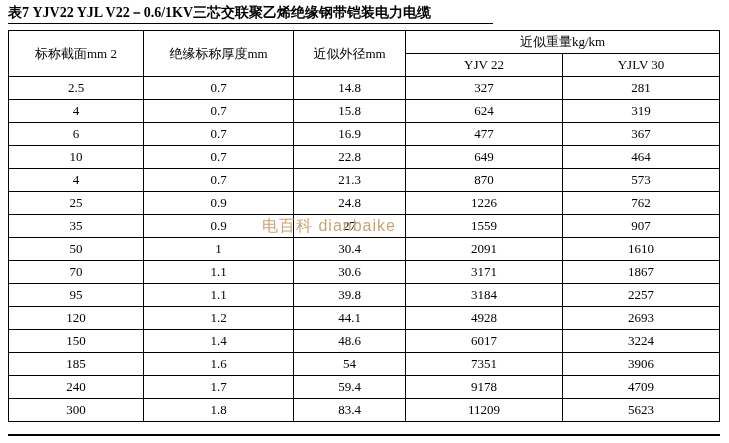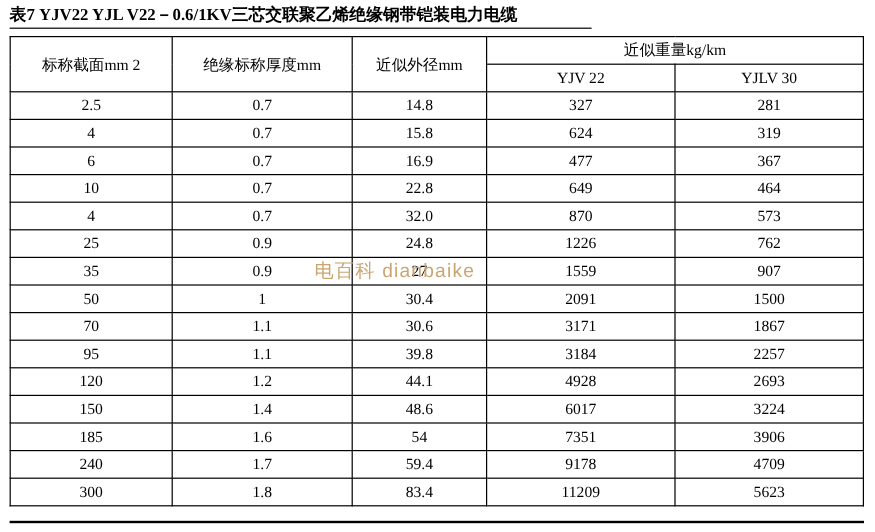--- a/index.html
+++ b/index.html
@@ -145,21 +145,21 @@
         <tr>
           <td>10</td>
           <td>0.7</td>
           <td>22.8</td>
           <td>649</td>
           <td>464</td>
         </tr>
         <tr>
           <td>4</td>
           <td>0.7</td>
-          <td>32.0</td>
+          <td>21.3</td>
           <td>870</td>
           <td>573</td>
         </tr>
         <tr>
           <td>25</td>
           <td>0.9</td>
           <td>24.8</td>
           <td>1226</td>
           <td>762</td>
         </tr>
@@ -168,21 +168,21 @@
           <td>0.9</td>
           <td>27</td>
           <td>1559</td>
           <td>907</td>
         </tr>
         <tr>
           <td>50</td>
           <td>1</td>
           <td>30.4</td>
           <td>2091</td>
-          <td>1500</td>
+          <td>1610</td>
         </tr>
         <tr>
           <td>70</td>
           <td>1.1</td>
           <td>30.6</td>
           <td>3171</td>
           <td>1867</td>
         </tr>
         <tr>
           <td>95</td>

